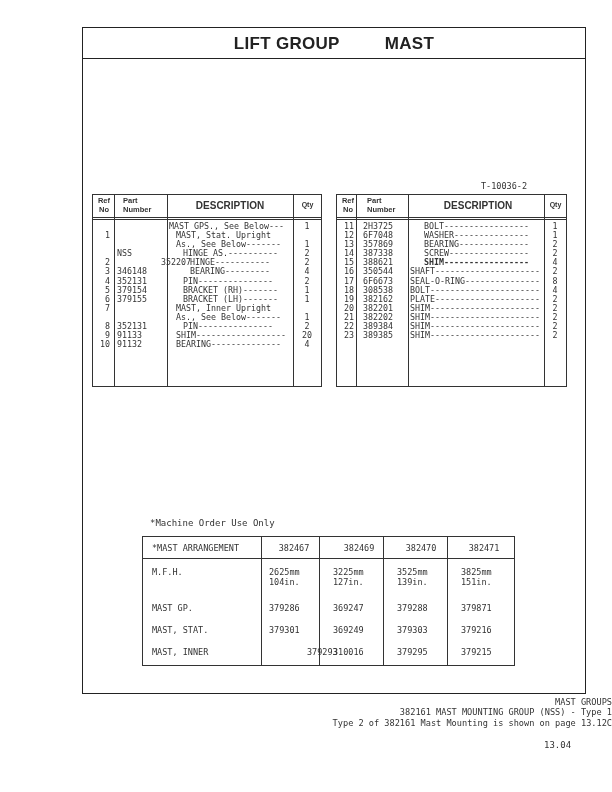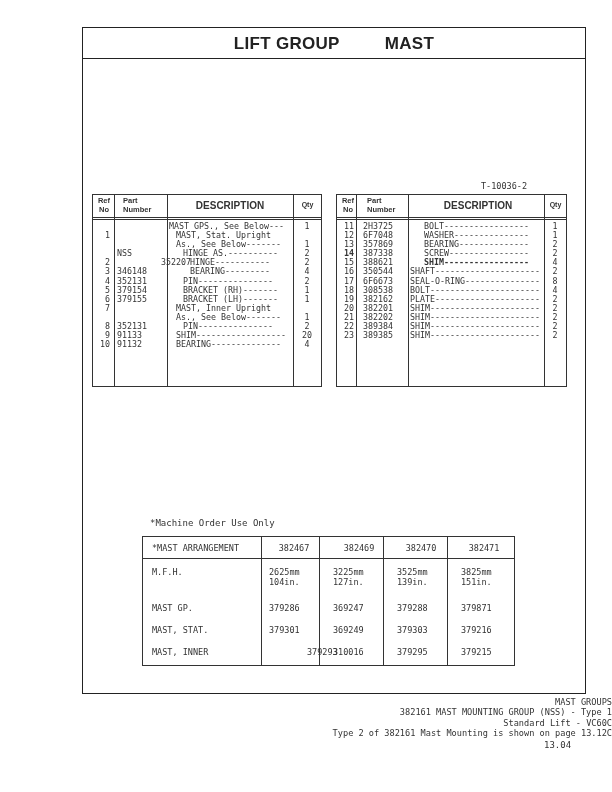--- a/index.html
+++ b/index.html
@@ -199,21 +199,21 @@
         <span class="c-desc" style="left: 87px; width: 120px;">WASHER---------------</span>
         <span class="c-qty" style="left: 207px; width: 22px;">1</span>
       </div>
       <div class="row">
         <span class="c-ref" style="width: 17px;">13</span>
         <span class="c-part" style="left: 26px;">357869</span>
         <span class="c-desc" style="left: 87px; width: 120px;">BEARING--------------</span>
         <span class="c-qty" style="left: 207px; width: 22px;">2</span>
       </div>
       <div class="row">
-        <span class="c-ref" style="width: 17px; font-weight: bold;">14</span>
+        <span class="c-ref" style="width: 17px;">14</span>
         <span class="c-part" style="left: 26px;">387338</span>
         <span class="c-desc" style="left: 87px; width: 120px;">SCREW----------------</span>
         <span class="c-qty" style="left: 207px; width: 22px;">2</span>
       </div>
       <div class="row">
         <span class="c-ref" style="width: 17px;">15</span>
         <span class="c-part" style="left: 26px;">388621</span>
         <span class="c-desc" style="left: 87px; width: 120px; font-weight: bold;">SHIM-----------------</span>
         <span class="c-qty" style="left: 207px; width: 22px;">4</span>
       </div>
@@ -315,17 +315,16 @@
     <span style="left:124px;margin-left:40px;">379293</span>
     <span style="left:190px;">310016</span>
     <span style="left:254px;">379295</span>
     <span style="left:318px;">379215</span>
   </div>
 </div>
 
 <div class="footer">
   <div>MAST GROUPS</div>
   <div>382161 MAST MOUNTING GROUP (NSS) - Type 1</div>
-  <div>Standard Lift - VC60C</div>
   <div>Type 2 of 382161 Mast Mounting is shown on page 13.12C</div>
 </div>
 
 <div class="page-no">13.04</div>
 
 </body></html>

